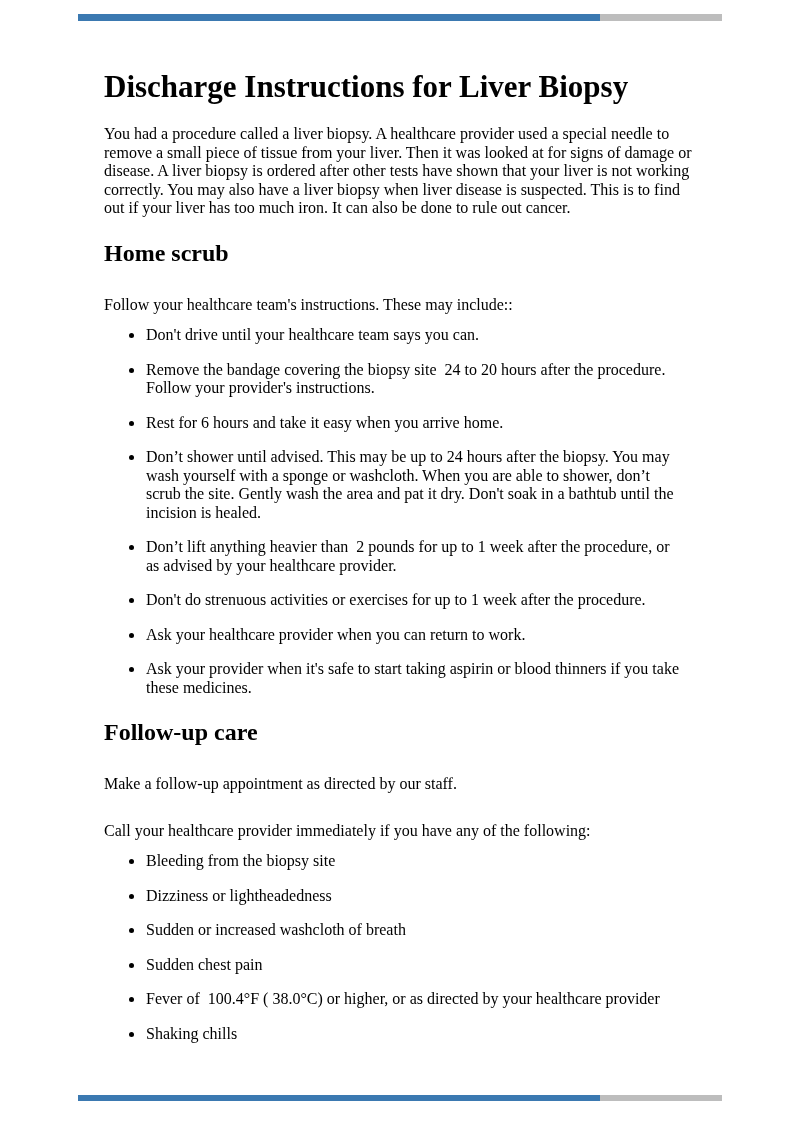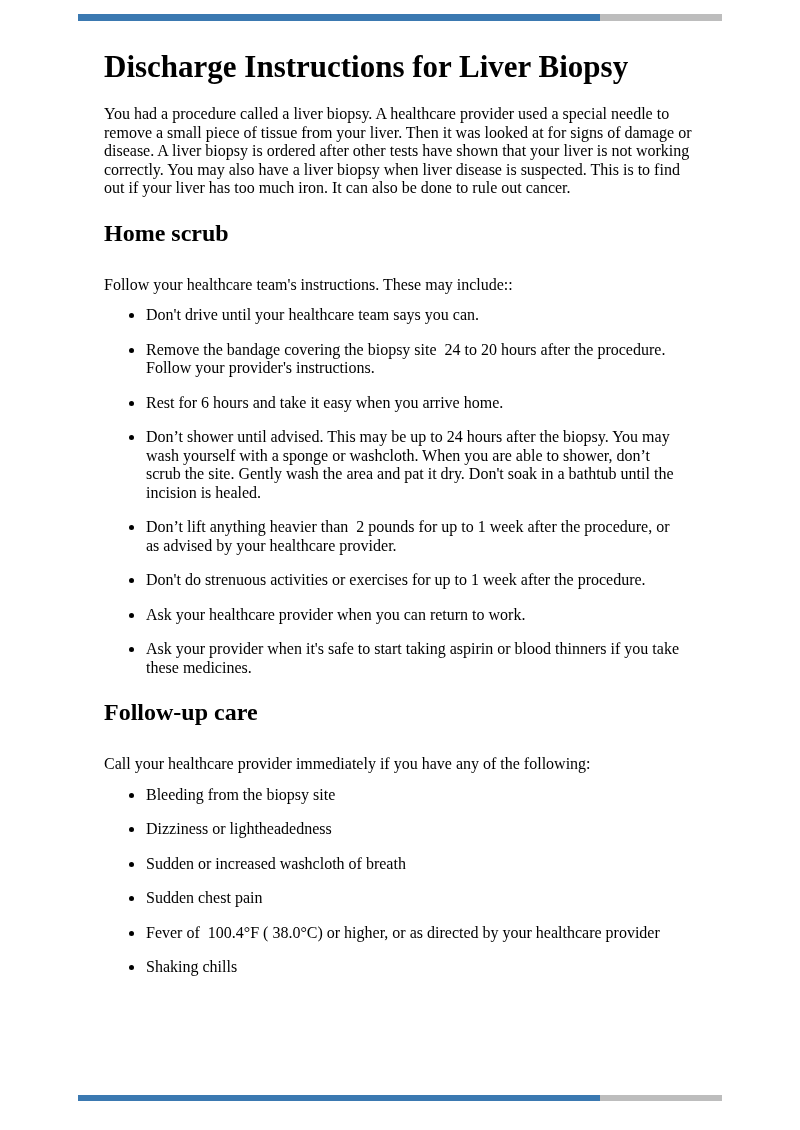--- a/index.html
+++ b/index.html
@@ -32,21 +32,21 @@
   .content {
     position: absolute;
     left: 104px;
     top: 0;
     width: 594px;
   }
   h1 {
     font-size: 31px;
     line-height: 37px;
     font-weight: bold;
-    margin: 48px 0 0 0;
+    margin: 68px 0 0 0;
     white-space: pre-wrap;
   }
   p.body-text {
     font-size: 16px;
     line-height: 18.5px;
     margin: 20px 0 0 0;
     white-space: pre-wrap;
   }
   p.lead {
     margin-top: 28px;
@@ -106,20 +106,21 @@
       <li>Remove the bandage covering the biopsy site  24 to 20 hours after the procedure. Follow your provider's instructions.</li>
       <li>Rest for 6 hours and take it easy when you arrive home.</li>
       <li>Don’t shower until advised. This may be up to 24 hours after the biopsy. You may wash yourself with a sponge or washcloth. When you are able to shower, don’t scrub the site. Gently wash the area and pat it dry. Don't soak in a bathtub until the incision is healed.</li>
       <li>Don’t lift anything heavier than  2 pounds for up to 1 week after the procedure, or as advised by your healthcare provider.</li>
       <li>Don't do strenuous activities or exercises for up to 1 week after the procedure.</li>
       <li>Ask your healthcare provider when you can return to work.</li>
       <li>Ask your provider when it's safe to start taking aspirin or blood thinners if you take these medicines.</li>
     </ul>
 
     <h2>Follow-up care</h2>
+    <p class="body-text lead">Make a follow-up appointment as directed by our staff.</p>
 
     <p class="body-text lead">Call your healthcare provider immediately if you have any of the following:</p>
     <ul class="bullet-list">
       <li>Bleeding from the biopsy site</li>
       <li>Dizziness or lightheadedness</li>
       <li>Sudden or increased washcloth of breath</li>
       <li>Sudden chest pain</li>
       <li>Fever of  100.4°F ( 38.0°C) or higher, or as directed by your healthcare provider</li>
       <li>Shaking chills</li>
     </ul>

